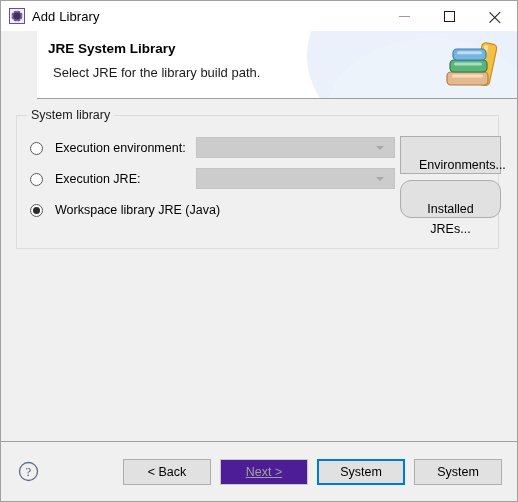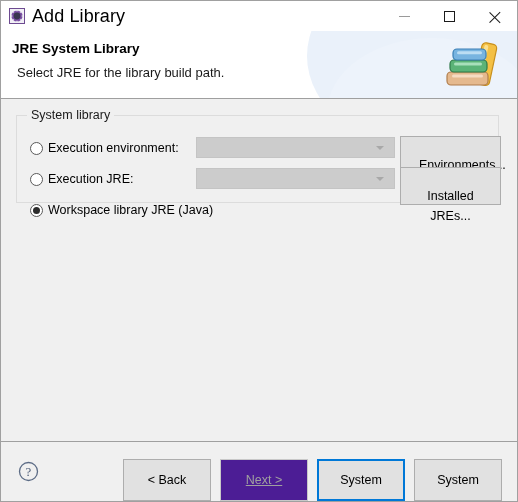--- a/index.html
+++ b/index.html
@@ -35,21 +35,21 @@
   }
   .app-icon {
     width: 16px;
     height: 16px;
     margin-left: 8px;
     margin-right: 7px;
     position: relative;
     flex: 0 0 auto;
   }
   .title-text {
-    font-size: 18px;
+    font-size: 13px;
     color: #000000;
     letter-spacing: 0.1px;
     white-space: nowrap;
   }
   .win-controls {
     margin-left: auto;
     display: flex;
     height: 30px;
   }
   .win-btn {
@@ -96,20 +96,21 @@
   .win-btn.close .glyph::after  { transform: translateX(-50%) rotate(-45deg); }
 
   
   .header {
     position: relative;
     height: 67px;
     min-height: 67px;
     background: #ffffff;
     border-bottom: 1px solid #9f9f9f;
     overflow: hidden;
+    margin-left: 36px;
   }
   .header-swoosh {
     position: absolute;
     right: -40px;
     top: -70px;
     width: 250px;
     height: 190px;
     border-radius: 50%;
     background: #eaf1fa;
   }
@@ -151,21 +152,21 @@
     background: #f0f0f0;
     position: relative;
     border-bottom: 1px solid #9f9f9f;
   }
 
   .groupbox {
     position: absolute;
     left: 15px;
     top: 16px;
     right: 18px;
-    height: 88px;
+    height: 134px;
     border: 1px solid #dcdcdc;
     box-sizing: border-box;
   }
   .groupbox-title {
     position: absolute;
     left: 10px;
     top: -8px;
     background: #f0f0f0;
     padding: 0 4px;
     font-size: 12.5px;
@@ -201,21 +202,21 @@
     left: 50%;
     top: 50%;
     width: 7px;
     height: 7px;
     margin-left: -3.5px;
     margin-top: -3.5px;
     border-radius: 50%;
     background: #2b2b2b;
   }
   .radio-label {
-    margin-left: 5px;
+    margin-left: 12px;
     font-size: 12.5px;
     color: #000000;
     white-space: nowrap;
   }
 
   .combo {
     position: absolute;
     left: 179px;
     width: 199px;
     height: 21px;
@@ -266,21 +267,21 @@
   }
   .footer-buttons {
     position: absolute;
     right: 15px;
     top: 17px;
     display: flex;
     gap: 9px;
   }
   .fbtn {
     width: 88px;
-    height: 42px;
+    height: 26px;
     background: #e1e1e1;
     border: 1px solid #adadad;
     box-sizing: border-box;
     font-family: "Liberation Sans", sans-serif;
     font-size: 12.5px;
     color: #000000;
     padding: 0;
     line-height: 24px;
     text-align: center;
   }
@@ -375,21 +376,21 @@
       </div>
       <button class="side-btn" style="top:20px;">Environments...</button>
 
       <div class="row r2">
         <span class="radio"></span>
         <span class="radio-label">Execution JRE:</span>
       </div>
       <div class="combo" style="top:52px;">
         <span class="combo-arrow"></span>
       </div>
-      <button class="side-btn" style="top:51px;">Installed JREs...</button>
+      <button class="side-btn" style="top:64px;border-radius:11px;">Installed JREs...</button>
 
       <div class="row r3">
         <span class="radio checked"></span>
         <span class="radio-label">Workspace library JRE (Java)</span>
       </div>
     </div>
 
   </div>
 
   <div class="footer">

